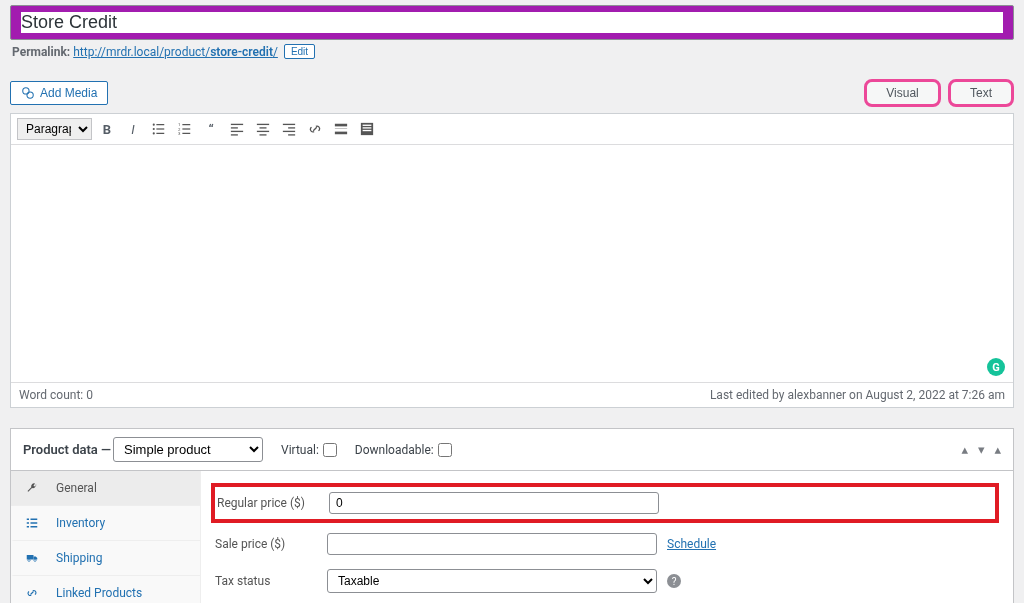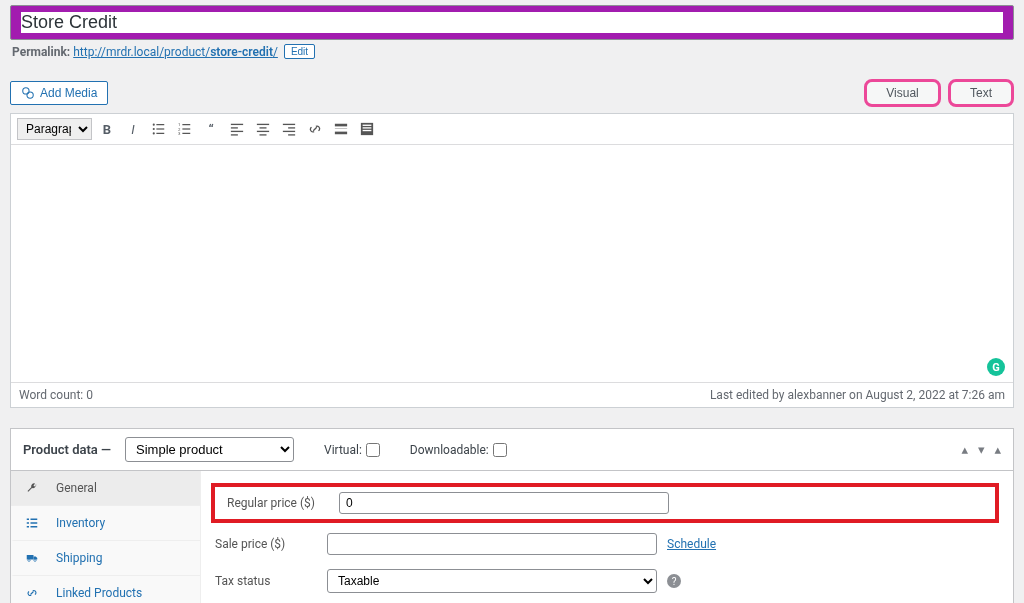--- a/index.html
+++ b/index.html
@@ -130,29 +130,29 @@
   .product-meta {
     margin: 20px 10px 0 10px;
     border: 1px solid #c3c4c7;
     background: #fff;
   }
   .meta-header {
     border-bottom: 1px solid #c3c4c7;
     padding: 8px 12px;
     display: flex;
     align-items: center;
-    gap: 14px;
+    gap: 2px;
   }
   .meta-title { font-weight: 600; font-size: 13px; }
   .meta-select {
     font-size: 13px;
     padding: 3px 6px;
     border: 1px solid #8c8f94;
     border-radius: 3px;
-    width: 169px;
+    width: 150px;
     background: #fff;
   }
   .chk { display: flex; align-items: center; gap: 4px; font-size: 12px; margin-left: 16px;}
   .chk input { width: 14px; height: 14px; border: 1px solid #8c8f94; border-radius: 3px; }
   .meta-toggles {
     margin-left: auto;
     display: flex;
     gap: 10px;
     color: #787c82;
   }
@@ -187,21 +187,21 @@
     flex: 1;
     padding: 12px 14px;
   }
   .form-row {
     display: flex;
     align-items: center;
     margin-bottom: 14px;
   }
   .form-row.highlight {
     border: 4px solid #e01b24;
-    padding: 5px 12px;
+    padding: 5px 2px;
     margin-left: -4px;
     margin-bottom: 10px;
   }
   .form-label {
     width: 112px;
     font-size: 12px;
     color: #555;
   }
   .form-input, .form-select {
     width: 330px;

